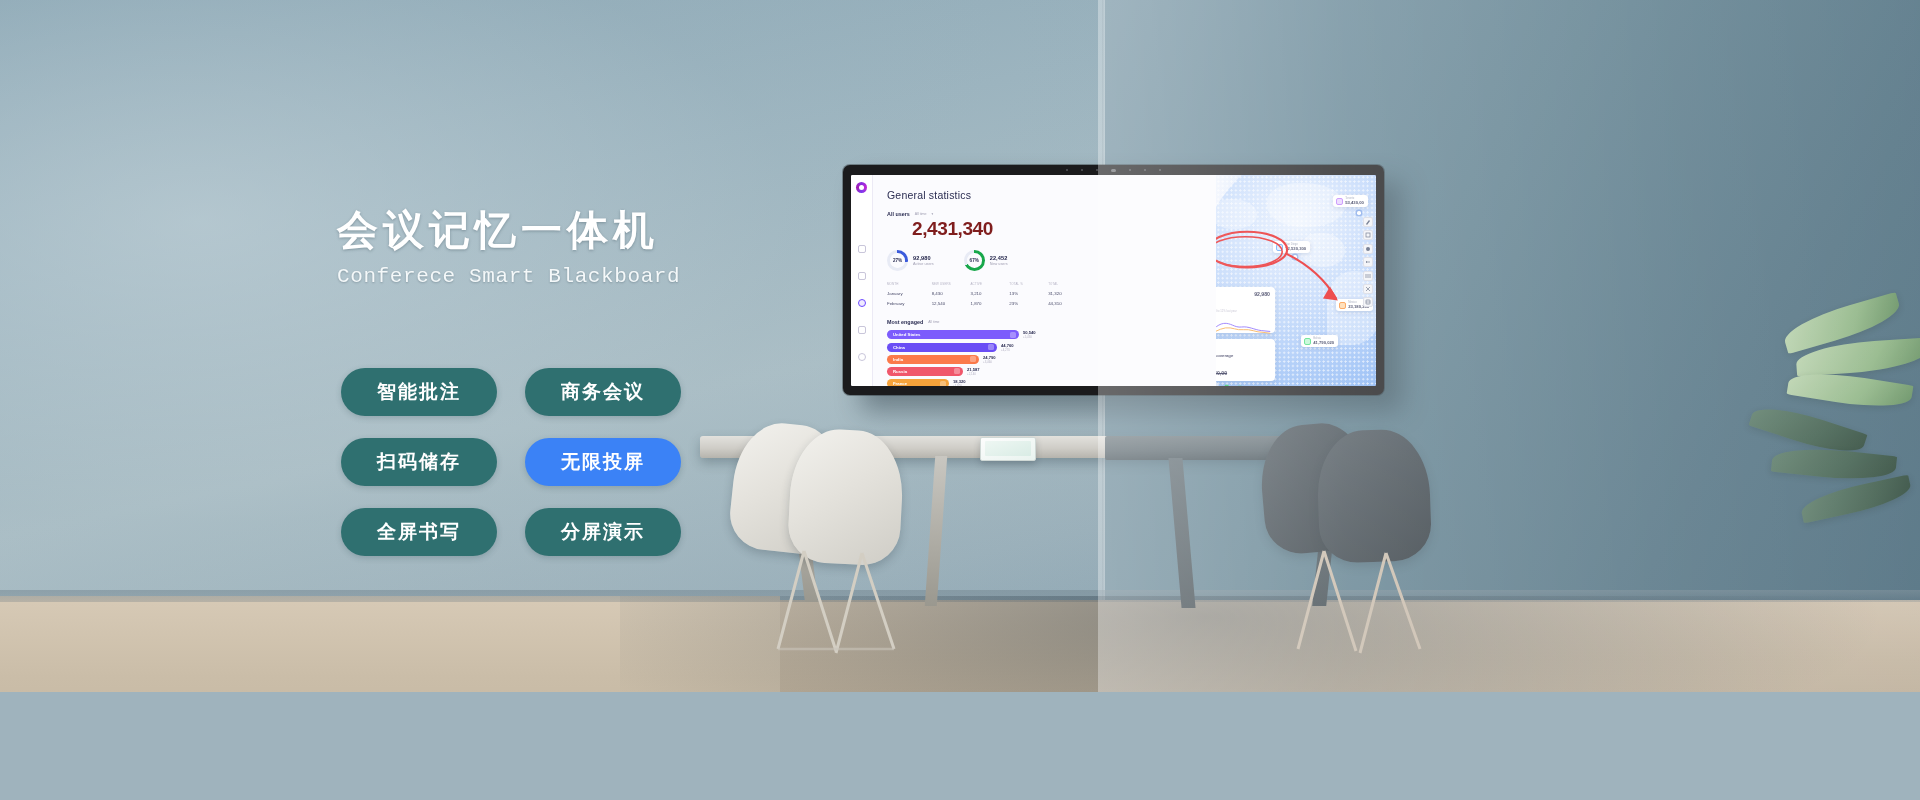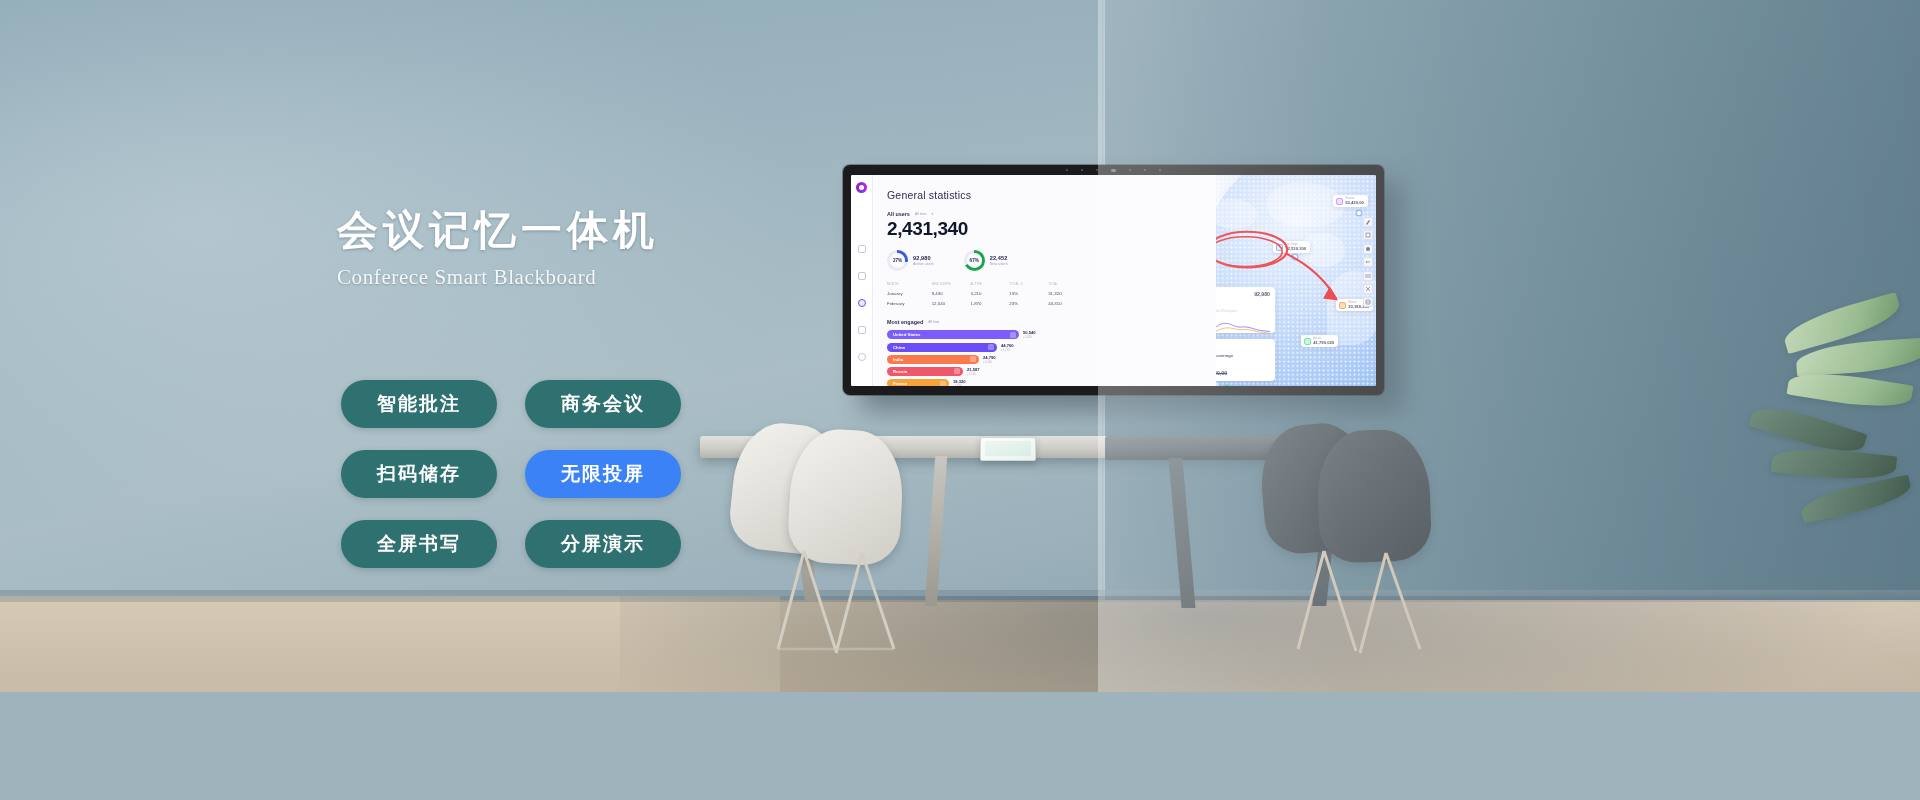--- a/index.html
+++ b/index.html
@@ -60,33 +60,33 @@
   }
 
   
   .copy { position:absolute; left:337px; top:205px; width:420px; }
   .title-cn {
     font-family:"DejaVu Serif","Liberation Serif",serif;
     font-size:41px; font-weight:700; color:#ffffff; letter-spacing:5px;
     line-height:1.25; text-shadow:0 1px 3px rgba(40,60,72,.35);
   }
   .title-en {
-    font-family:Liberation Serif, serif;
+    font-family:Liberation Mono, monospace;
     font-size:21px; color:#f4f8f9; letter-spacing:.6px; margin-top:9px;
     text-shadow:0 1px 2px rgba(40,60,72,.30);
   }
   .subtitle {
     margin-top:44px; font-size:22px; color:#f3f7f8; letter-spacing:2px;
     font-weight:400; text-shadow:0 1px 2px rgba(40,60,72,.28);
     white-space:nowrap;
   }
 
   
   .btn-grid {
-    position:absolute; left:341px; top:380px;
+    position:absolute; left:341px; top:368px;
     display:grid; grid-template-columns:156px 156px; grid-auto-rows:48px;
     column-gap:28px; row-gap:22px;
   }
   .pill {
     border-radius:24px; background:#2f7070;
     display:flex; align-items:center; justify-content:center;
     color:#ffffff; font-size:19px; font-weight:700; letter-spacing:2px;
     box-shadow:0 2px 6px rgba(25,55,60,.20);
     cursor:pointer; user-select:none;
   }
@@ -129,21 +129,21 @@
     border:1px solid #c9c6da; cursor:pointer;
   }
   .rail-ico.on { border-color:#6d4aff; background:#efeaff; }
   .rail-ico.rd { border-radius:50%; }
 
   .dash-body { position:absolute; left:22px; top:0; right:0; padding:14px 10px 0 14px; }
   .dash-h1 { font-size:10.5px; color:#2b2d52; letter-spacing:.2px; font-weight:400; }
   .dash-lbl-row { display:flex; align-items:center; gap:5px; margin-top:10px; }
   .dash-lbl { font-size:5.4px; font-weight:700; color:#2b2d52; }
   .dash-sub { font-size:3.6px; color:#a2a0b4; }
-  .dash-big { font-size:19px; font-weight:600; color:#0f172a; letter-spacing:-.4px; margin-top:1px; }
+  .dash-big { font-size:19px; font-weight:600; color:#7f1d1d; letter-spacing:-.4px; margin-top:1px;margin-left:25px; }
 
   .donuts { display:flex; gap:30px; margin-top:10px; }
   .donut-item { display:flex; align-items:center; gap:5px; }
   .donut {
     width:21px; height:21px; border-radius:50%;
     display:flex; align-items:center; justify-content:center; position:relative;
   }
   .donut:after {
     content:""; position:absolute; inset:3.2px; border-radius:50%; background:#fbfbfe;
   }

